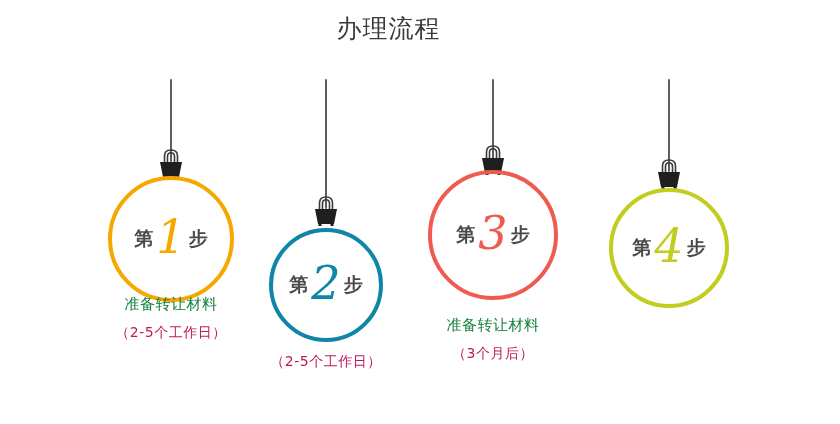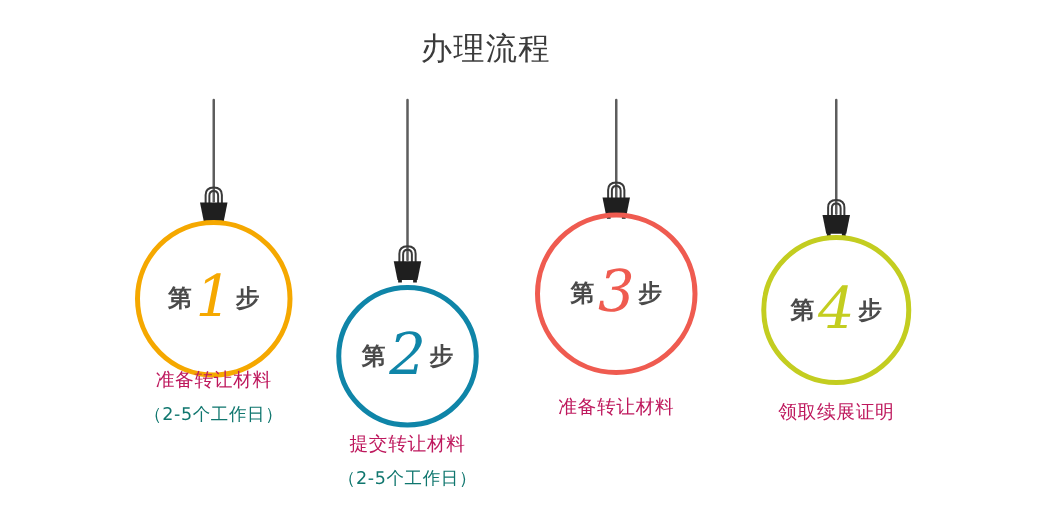--- a/index.html
+++ b/index.html
@@ -13,21 +13,21 @@
   #stage {
     position: relative;
     width: 840px;
     height: 424px;
     background: #ffffff;
     overflow: hidden;
   }
   #page-title {
     position: absolute;
     left: 0;
-    top: 22px;
+    top: 12px;
     width: 777px;
     text-align: center;
     font-size: 25px;
     line-height: 34px;
     color: #3b3b3b;
     letter-spacing: 1px;
     font-weight: 400;
   }
   .node {
     position: absolute;
@@ -77,27 +77,27 @@
     height: 34px;
   }
   .caption {
     position: absolute;
     text-align: center;
     white-space: nowrap;
   }
   .caption .main {
     font-size: 15px;
     line-height: 22px;
-    color: #be185d;
+    color: #15803d;
     letter-spacing: 0.5px;
   }
   .caption .sub {
     font-size: 14px;
     line-height: 22px;
-    color: #0f766e;
+    color: #be185d;
     letter-spacing: 0.5px;
     margin-top: 6px;
   }
 </style>
 </head>
 <body>
 
 <div id="stage">
 
   <div id="page-title">办理流程</div>
@@ -142,21 +142,20 @@
 
     <div class="ring" style="left:269px; top:228px; width:114px; height:114px; border-width:4px; border-color:#0F85A8;"></div>
 
     <div class="step-text" style="left:269px; top:258px; width:114px; height:54px;">
       <span class="pre">第</span>
       <span class="num" style="color:#0F85A8;">2</span>
       <span class="post">步</span>
     </div>
 
     <div class="caption" style="left:226px; top:344px; width:200px;">
-      <div class="main">提交转让材料</div>
       <div class="sub">（2-5个工作日）</div>
     </div>
   </div>
 
   <div class="node">
     <div class="hang-string" style="left:492px; top:79px; height:80px;"></div>
 
     <div class="clip" style="left:473px; top:144px;">
       <svg width="40" height="34" viewBox="0 0 40 34">
         <path d="M20 2 C15 2 13.5 5 13.5 8 L13.5 26 L16.5 26 L16.5 8.5 C16.5 6 17.6 4.8 20 4.8 C22.4 4.8 23.5 6 23.5 8.5 L23.5 26 L26.5 26 L26.5 8 C26.5 5 25 2 20 2 Z" fill="none" stroke="#3a3a3a" stroke-width="1.6"></path>
@@ -169,20 +168,21 @@
     <div class="ring" style="left:428px; top:170px; width:130px; height:130px; border-width:4px; border-color:#EF5B50;"></div>
 
     <div class="step-text" style="left:428px; top:208px; width:130px; height:54px;">
       <span class="pre">第</span>
       <span class="num" style="color:#EF5B50;">3</span>
       <span class="post">步</span>
     </div>
 
     <div class="caption" style="left:393px; top:314px; width:200px;">
       <div class="main">准备转让材料</div>
+      <div class="sub">（3个月后）</div>
     </div>
   </div>
 
   <div class="node">
     <div class="hang-string" style="left:668px; top:79px; height:93px;"></div>
 
     <div class="clip" style="left:649px; top:158px;">
       <svg width="40" height="34" viewBox="0 0 40 34">
         <path d="M20 2 C15 2 13.5 5 13.5 8 L13.5 26 L16.5 26 L16.5 8.5 C16.5 6 17.6 4.8 20 4.8 C22.4 4.8 23.5 6 23.5 8.5 L23.5 26 L26.5 26 L26.5 8 C26.5 5 25 2 20 2 Z" fill="none" stroke="#3a3a3a" stroke-width="1.6"></path>
         <path d="M9 14 L31 14 L28 29 L12 29 Z" fill="#1f1f1f"></path>
@@ -193,17 +193,16 @@
 
     <div class="ring" style="left:609px; top:188px; width:120px; height:120px; border-width:4px; border-color:#C3CD20;"></div>
 
     <div class="step-text" style="left:609px; top:221px; width:120px; height:54px;">
       <span class="pre">第</span>
       <span class="num" style="color:#C3CD20;">4</span>
       <span class="post">步</span>
     </div>
 
     <div class="caption" style="left:569px; top:318px; width:200px;">
-      <div class="main">领取续展证明</div>
     </div>
   </div>
 
 </div>
 
 </body></html>

